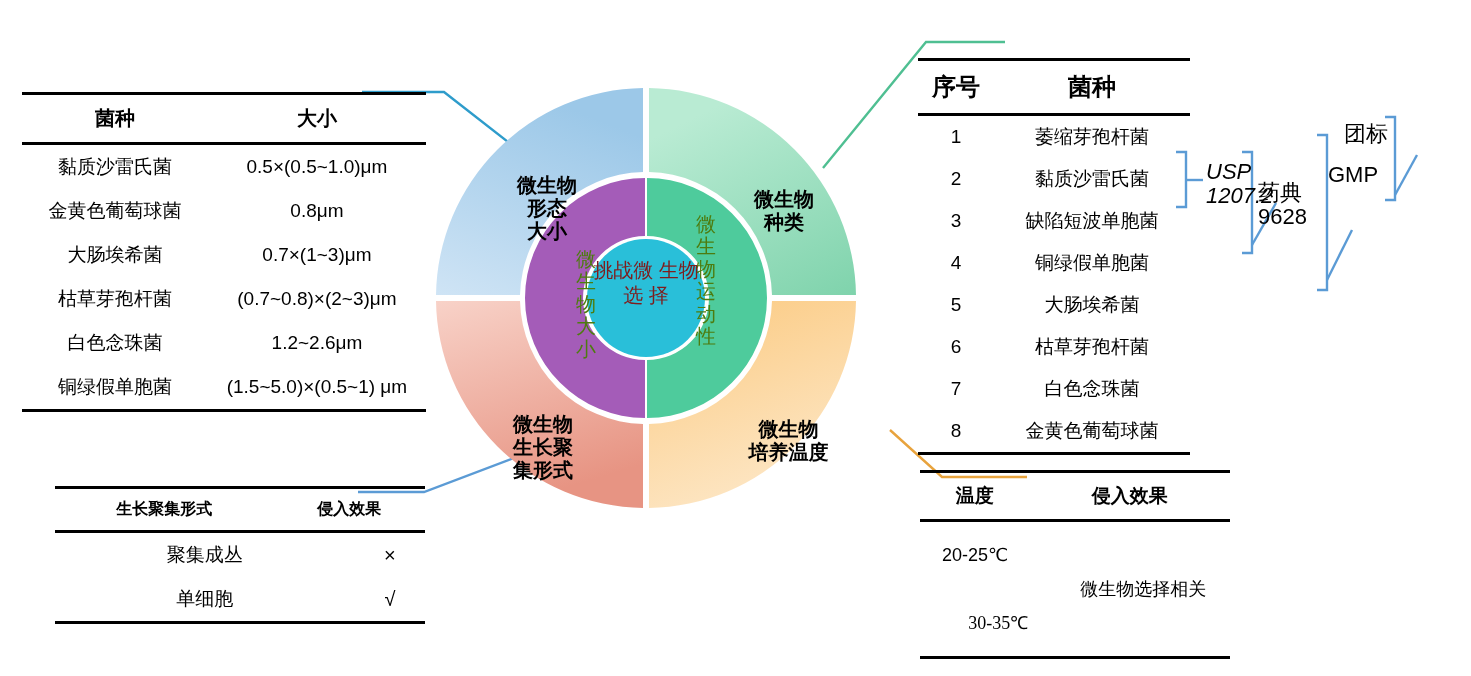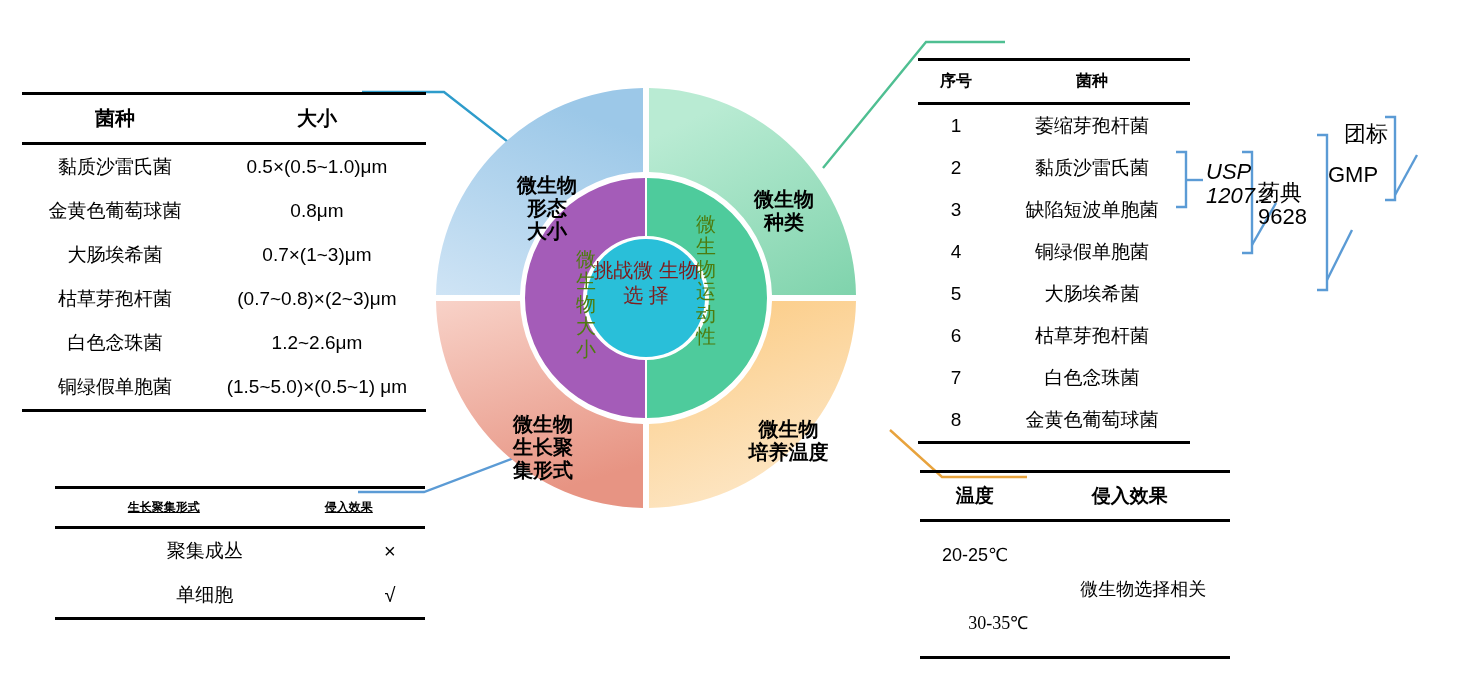--- a/index.html
+++ b/index.html
@@ -22,27 +22,27 @@
   .tbl th{font-weight:bold;font-size:20px;padding:10px 4px;text-align:center;}
   .tbl td{font-size:19px;padding:9px 4px;text-align:center;font-weight:normal;}
 
   
   #size-table{left:22px;top:92px;width:404px;}
   #size-table th:nth-child(1){width:46%;}
   #size-table td:nth-child(1){width:46%;}
 
   
   #growth-table{left:55px;top:486px;width:370px;}
-  #growth-table th{font-size:12px;text-decoration:underline;}
+  #growth-table th{font-size:16px;}
   #growth-table td{font-size:19px;}
   #growth-table .mark{font-size:20px;}
 
   
   #species-table{left:918px;top:58px;width:272px;}
-  #species-table th{font-size:16px;font-family:Liberation Mono, monospace;}
+  #species-table th{font-size:24px;font-family:Liberation Mono, monospace;}
   #species-table td{font-size:19px;padding:8px 2px;}
   #species-table th:nth-child(1),#species-table td:nth-child(1){width:28%;}
 
   
   #temp-table{left:920px;top:470px;width:310px;}
   #temp-table th{font-size:19px;}
   #temp-table td{font-size:18px;padding:22px 2px;}
   #temp-table td:nth-child(1){width:44%;}
 
   

